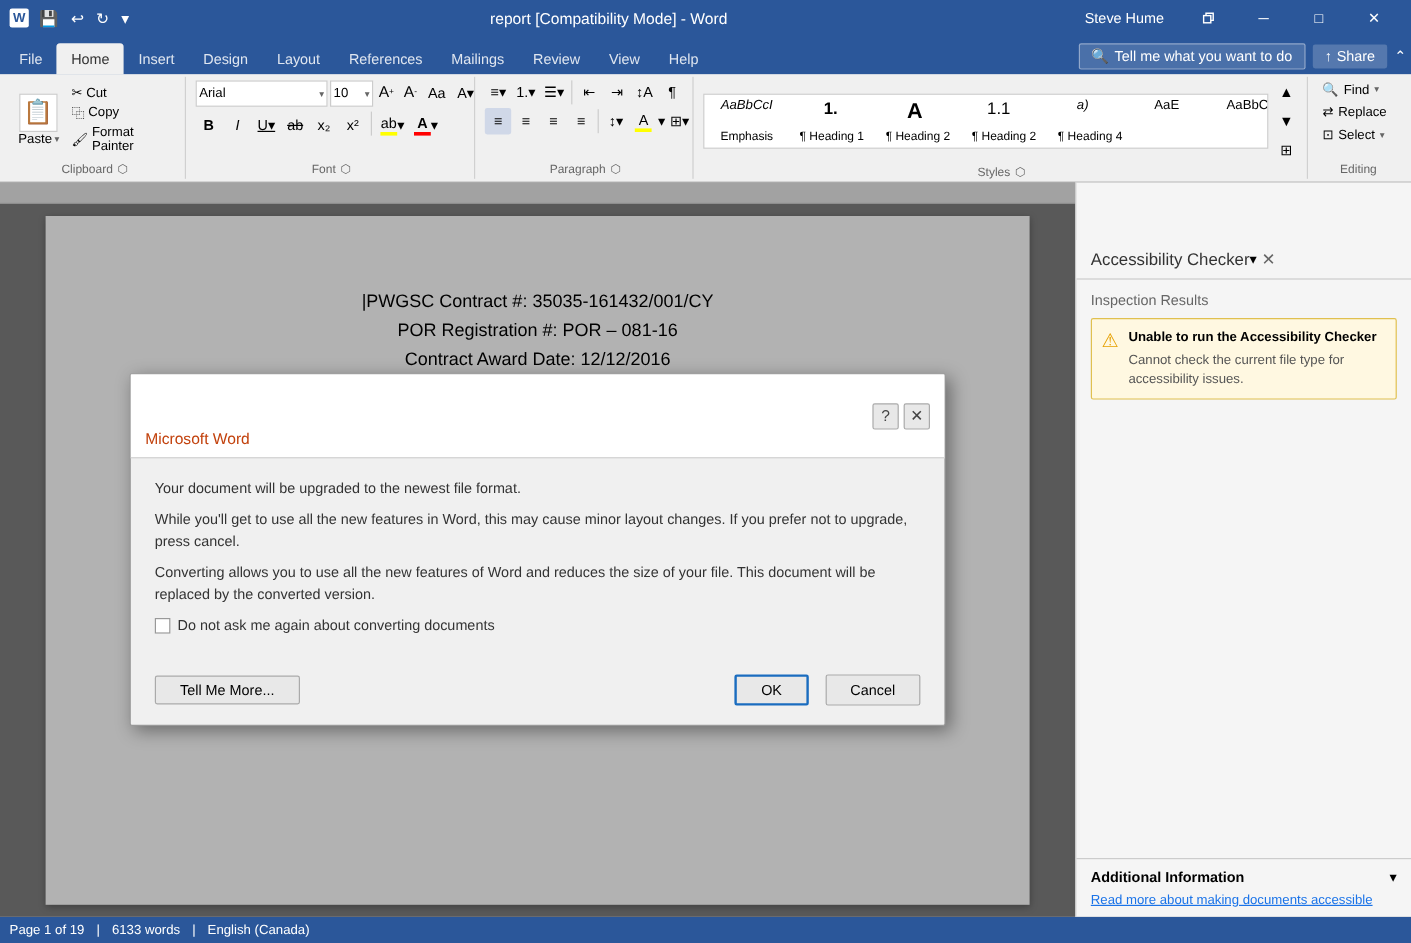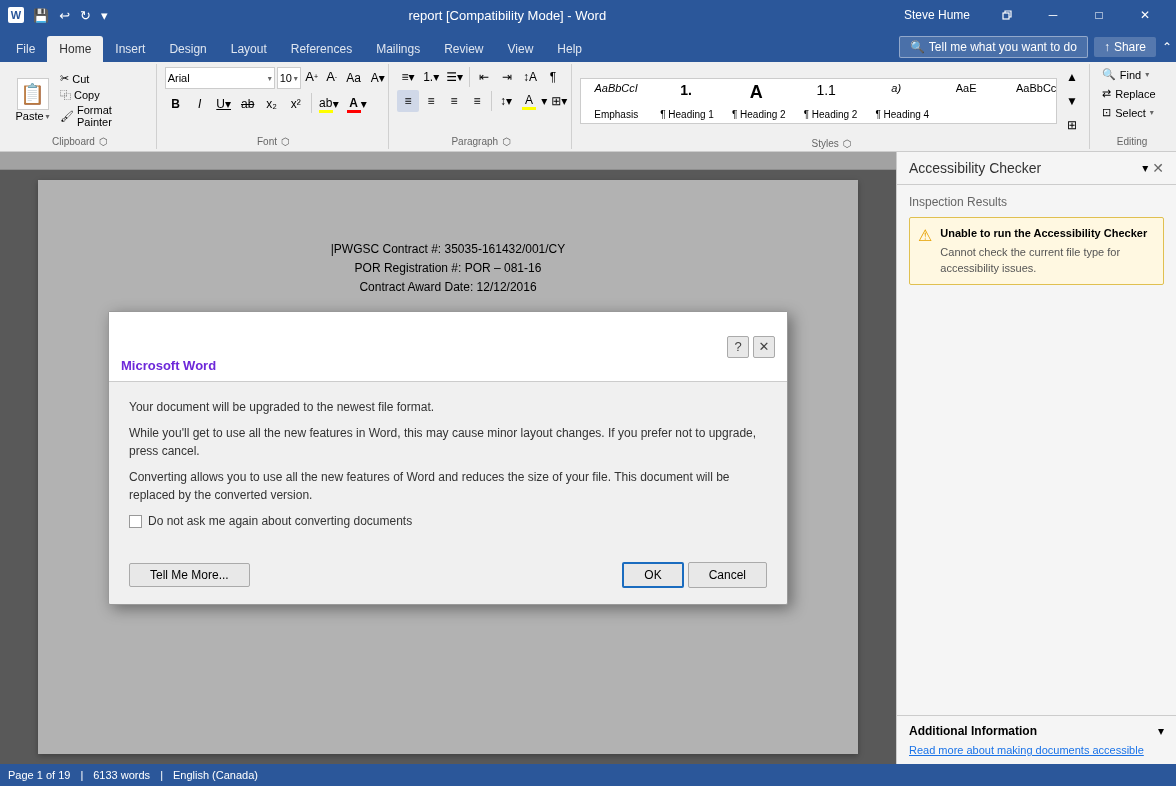--- a/index.html
+++ b/index.html
@@ -168,21 +168,21 @@
       border: 1px solid #ccc;
       background: white;
       font-size: 11px;
       padding: 0 2px;
       display: flex;
       align-items: center;
       justify-content: space-between;
       cursor: pointer;
     }
     .size-selector {
-      width: 24px;
+      width: 36px;
       height: 22px;
       border: 1px solid #ccc;
       background: white;
       font-size: 11px;
       padding: 0 2px;
       display: flex;
       align-items: center;
       justify-content: space-between;
       cursor: pointer;
     }
@@ -289,21 +289,21 @@
       background: white;
       width: 820px;
       min-height: 500px;
       padding: 60px 80px 40px 80px;
       box-shadow: 0 2px 6px rgba(0,0,0,0.3);
       position: relative;
       overflow: hidden;
     }
     .doc-header-info {
       text-align: center;
-      font-size: 12px;
+      font-size: 15px;
       line-height: 1.6;
       margin-bottom: 72px;
     }
     .doc-title {
       text-align: center;
       font-size: 22px;
       font-weight: bold;
       line-height: 1.3;
       margin-bottom: 20px;
     }
@@ -329,21 +329,21 @@
       border-left: 1px solid #ccc;
       display: flex;
       flex-direction: column;
     }
     .panel-header {
       background: #f5f5f5;
       border-bottom: 1px solid #ccc;
       padding: 8px 12px;
       display: flex;
       align-items: center;
-      justify-content: space-between;
+      margin-top: 48px;
     }
     .panel-title {
       font-size: 14px;
       font-weight: normal;
       color: #333;
     }
     .panel-close {
       cursor: pointer;
       font-size: 14px;
       color: #666;
@@ -404,21 +404,21 @@
       box-shadow: 4px 4px 15px rgba(0,0,0,0.4);
     }
     .dialog-title-bar {
       background: #fff;
       border-bottom: 1px solid #ccc;
       padding: 8px 12px;
       display: flex;
       align-items: center;
       justify-content: space-between;
     }
-    .dialog-title { font-size: 13px; font-weight: bold; color: #6d28d9; margin-top: 38px; }
+    .dialog-title { font-size: 13px; font-weight: normal; color: #c2410c; margin-top: 38px; }
     .dialog-controls { display: flex; gap: 4px; }
     .dialog-ctrl {
       width: 22px; height: 22px;
       background: #e8e8e8;
       border: 1px solid #aaa;
       border-radius: 2px;
       display: flex; align-items: center; justify-content: center;
       cursor: pointer; font-size: 13px; color: #444;
     }
     .dialog-body { padding: 16px 20px; }
@@ -448,21 +448,21 @@
       cursor: pointer;
       border-radius: 2px;
       border: 1px solid #aaa;
       background: #e8e8e8;
     }
     .dialog-btn.primary {
       background: #e8e8e8;
       border-color: #1a6cbf;
       border-width: 2px;
     }
-    .dialog-right-btns { display: flex; gap: 4px; }
+    .dialog-right-btns { display: flex; gap: 14px; }
 
     
     .doc-scroll {
       display: flex;
       flex-direction: column;
       flex: 1;
       overflow: hidden;
       position: relative;
     }
 

